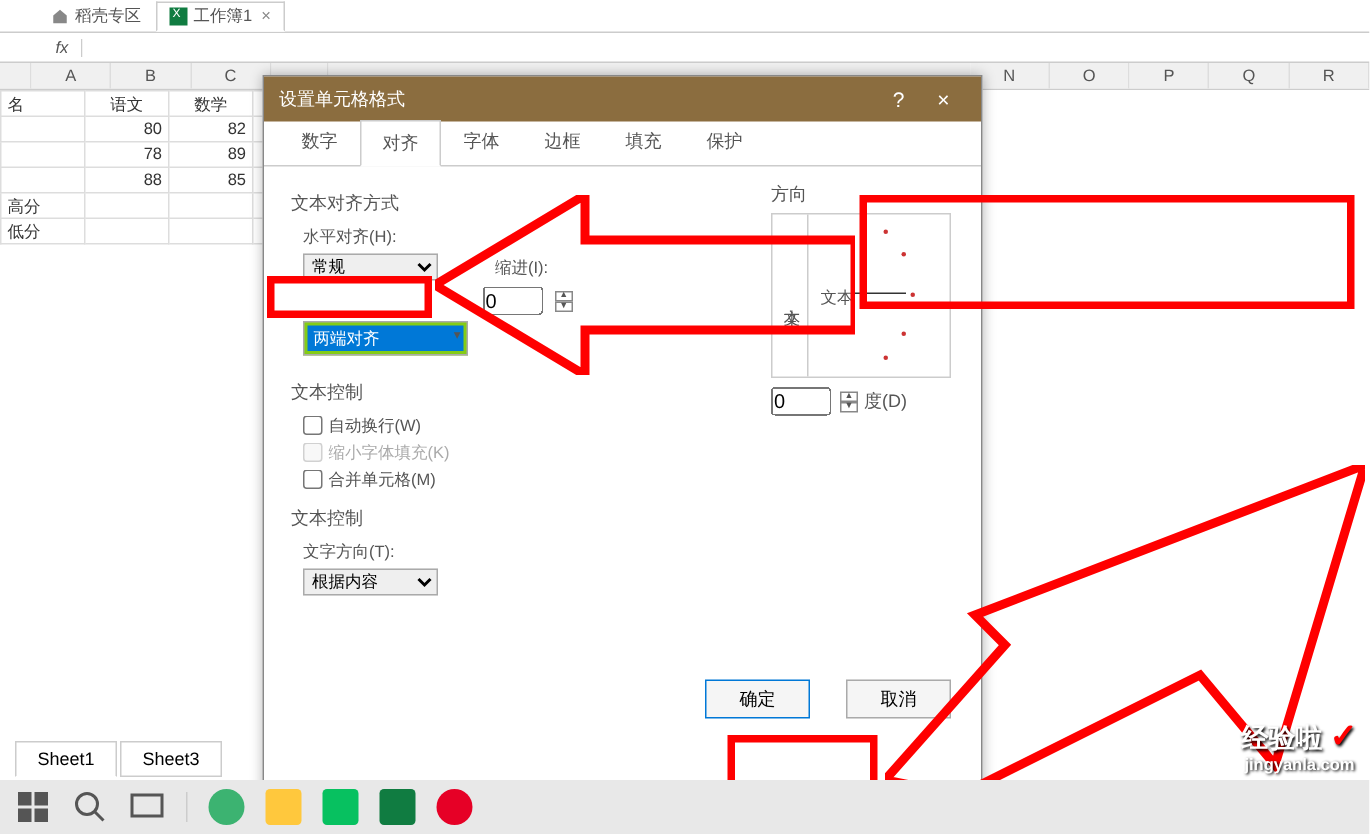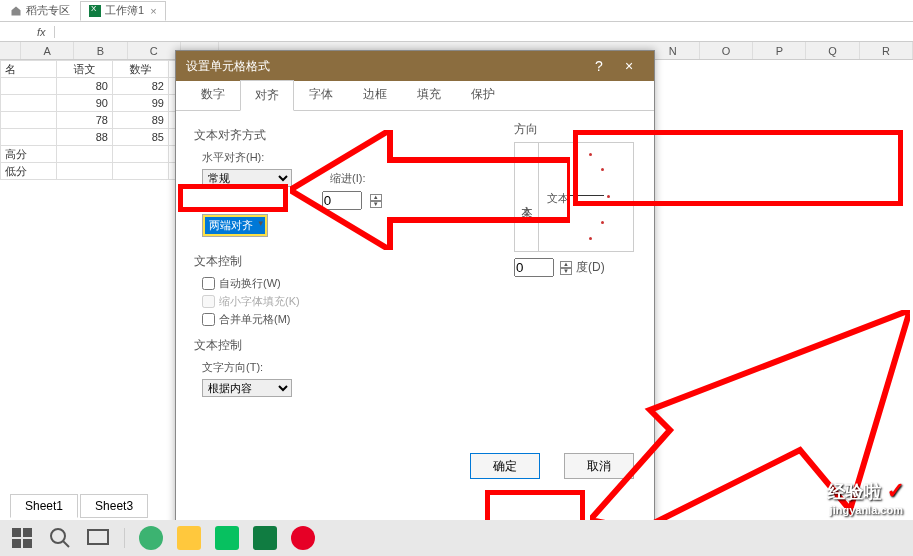--- a/index.html
+++ b/index.html
@@ -1,19 +1,19 @@
 <!DOCTYPE html>
 <html><head>
 <meta charset="utf-8">
 <style>
   * { box-sizing: border-box; margin: 0; padding: 0; font-family: "Microsoft YaHei", sans-serif; }
   body { width: 913px; height: 556px; background: #fff; position: relative; overflow: hidden; }
   
   
-  .doc-tabs { height: 22px; display: flex; align-items: center; padding-left: 2px; gap: 2px; border-bottom: 1px solid #ccc; }
+  .doc-tabs { height: 22px; display: flex; align-items: center; padding-left: 26px; gap: 2px; border-bottom: 1px solid #ccc; }
   .doc-tab { display: flex; align-items: center; padding: 0 8px; height: 20px; font-size: 11px; color: #555; }
   .doc-tab.active { border: 1px solid #ccc; border-bottom: 1px solid #fff; background: #fff; }
   .doc-tab .xls-icon { width: 12px; height: 12px; background: #107c41; margin-right: 4px; position: relative; }
   .doc-tab .xls-icon::after { content: 'X'; color: #fff; font-size: 8px; position: absolute; left: 2px; top: -1px; }
   .doc-tab .home-icon { width: 12px; height: 12px; margin-right: 4px; }
   .doc-tab .close { margin-left: 6px; color: #888; font-size: 11px; }
   
   
   .fx-bar { height: 20px; display: flex; align-items: center; border-bottom: 1px solid #ccc; font-size: 11px; color: #555; }
   .fx-bar .fx { font-style: italic; padding: 0 8px; border-right: 1px solid #ccc; margin-left: 29px; }
@@ -45,21 +45,21 @@
   .dlg-body { padding: 10px 18px; font-size: 12px; color: #555; position: relative; height: 380px; }
   .section-title { margin: 6px 0; }
   .field-row { display: flex; align-items: center; margin: 4px 0; gap: 6px; }
   .field-row label { font-size: 11px; }
   select, input[type=text] { font-size: 11px; padding: 1px; border: 1px solid #aaa; }
   .select-w { width: 90px; }
   .indent-input { width: 40px; }
   .spinner { display: flex; flex-direction: column; margin-left: 2px; }
   .spinner div { width: 12px; height: 7px; border: 1px solid #888; font-size: 6px; text-align: center; line-height: 5px; }
   
-  .valign-select { width: 66px; font-size: 11px; padding: 2px; border: 1px solid #aaa; background: #fde047; position: relative; }
+  .valign-select { width: 110px; font-size: 11px; padding: 2px; border: 1px solid #aaa; background: #84cc16; position: relative; }
   .valign-select .sel { background: #0078d7; color: #fff; padding: 1px 4px; }
   .valign-select .arrow { position: absolute; right: 4px; top: 3px; font-size: 9px; color: #555; }
   
   .checkbox-row { display: flex; align-items: center; margin: 3px 0; font-size: 11px; }
   .checkbox-row input { margin-right: 4px; }
   .checkbox-row.disabled { color: #aaa; }
   
   
   .direction { position: absolute; right: 20px; top: 10px; width: 120px; }
   .direction .lbl { font-size: 12px; margin-bottom: 4px; }
@@ -135,26 +135,20 @@
         <tr>
       <td class="lbl">名</td>
       <td>语文</td>
       <td>数学</td>
       <td style="width:20px">英</td>
     </tr>
     <tr>
       <td></td>
       <td class="num">80</td>
       <td class="num">82</td>
-      <td></td>
-    </tr>
-    <tr>
-      <td></td>
-      <td class="num">90</td>
-      <td class="num">99</td>
       <td></td>
     </tr>
     <tr>
       <td></td>
       <td class="num">78</td>
       <td class="num">89</td>
       <td></td>
     </tr>
     <tr>
       <td></td>

